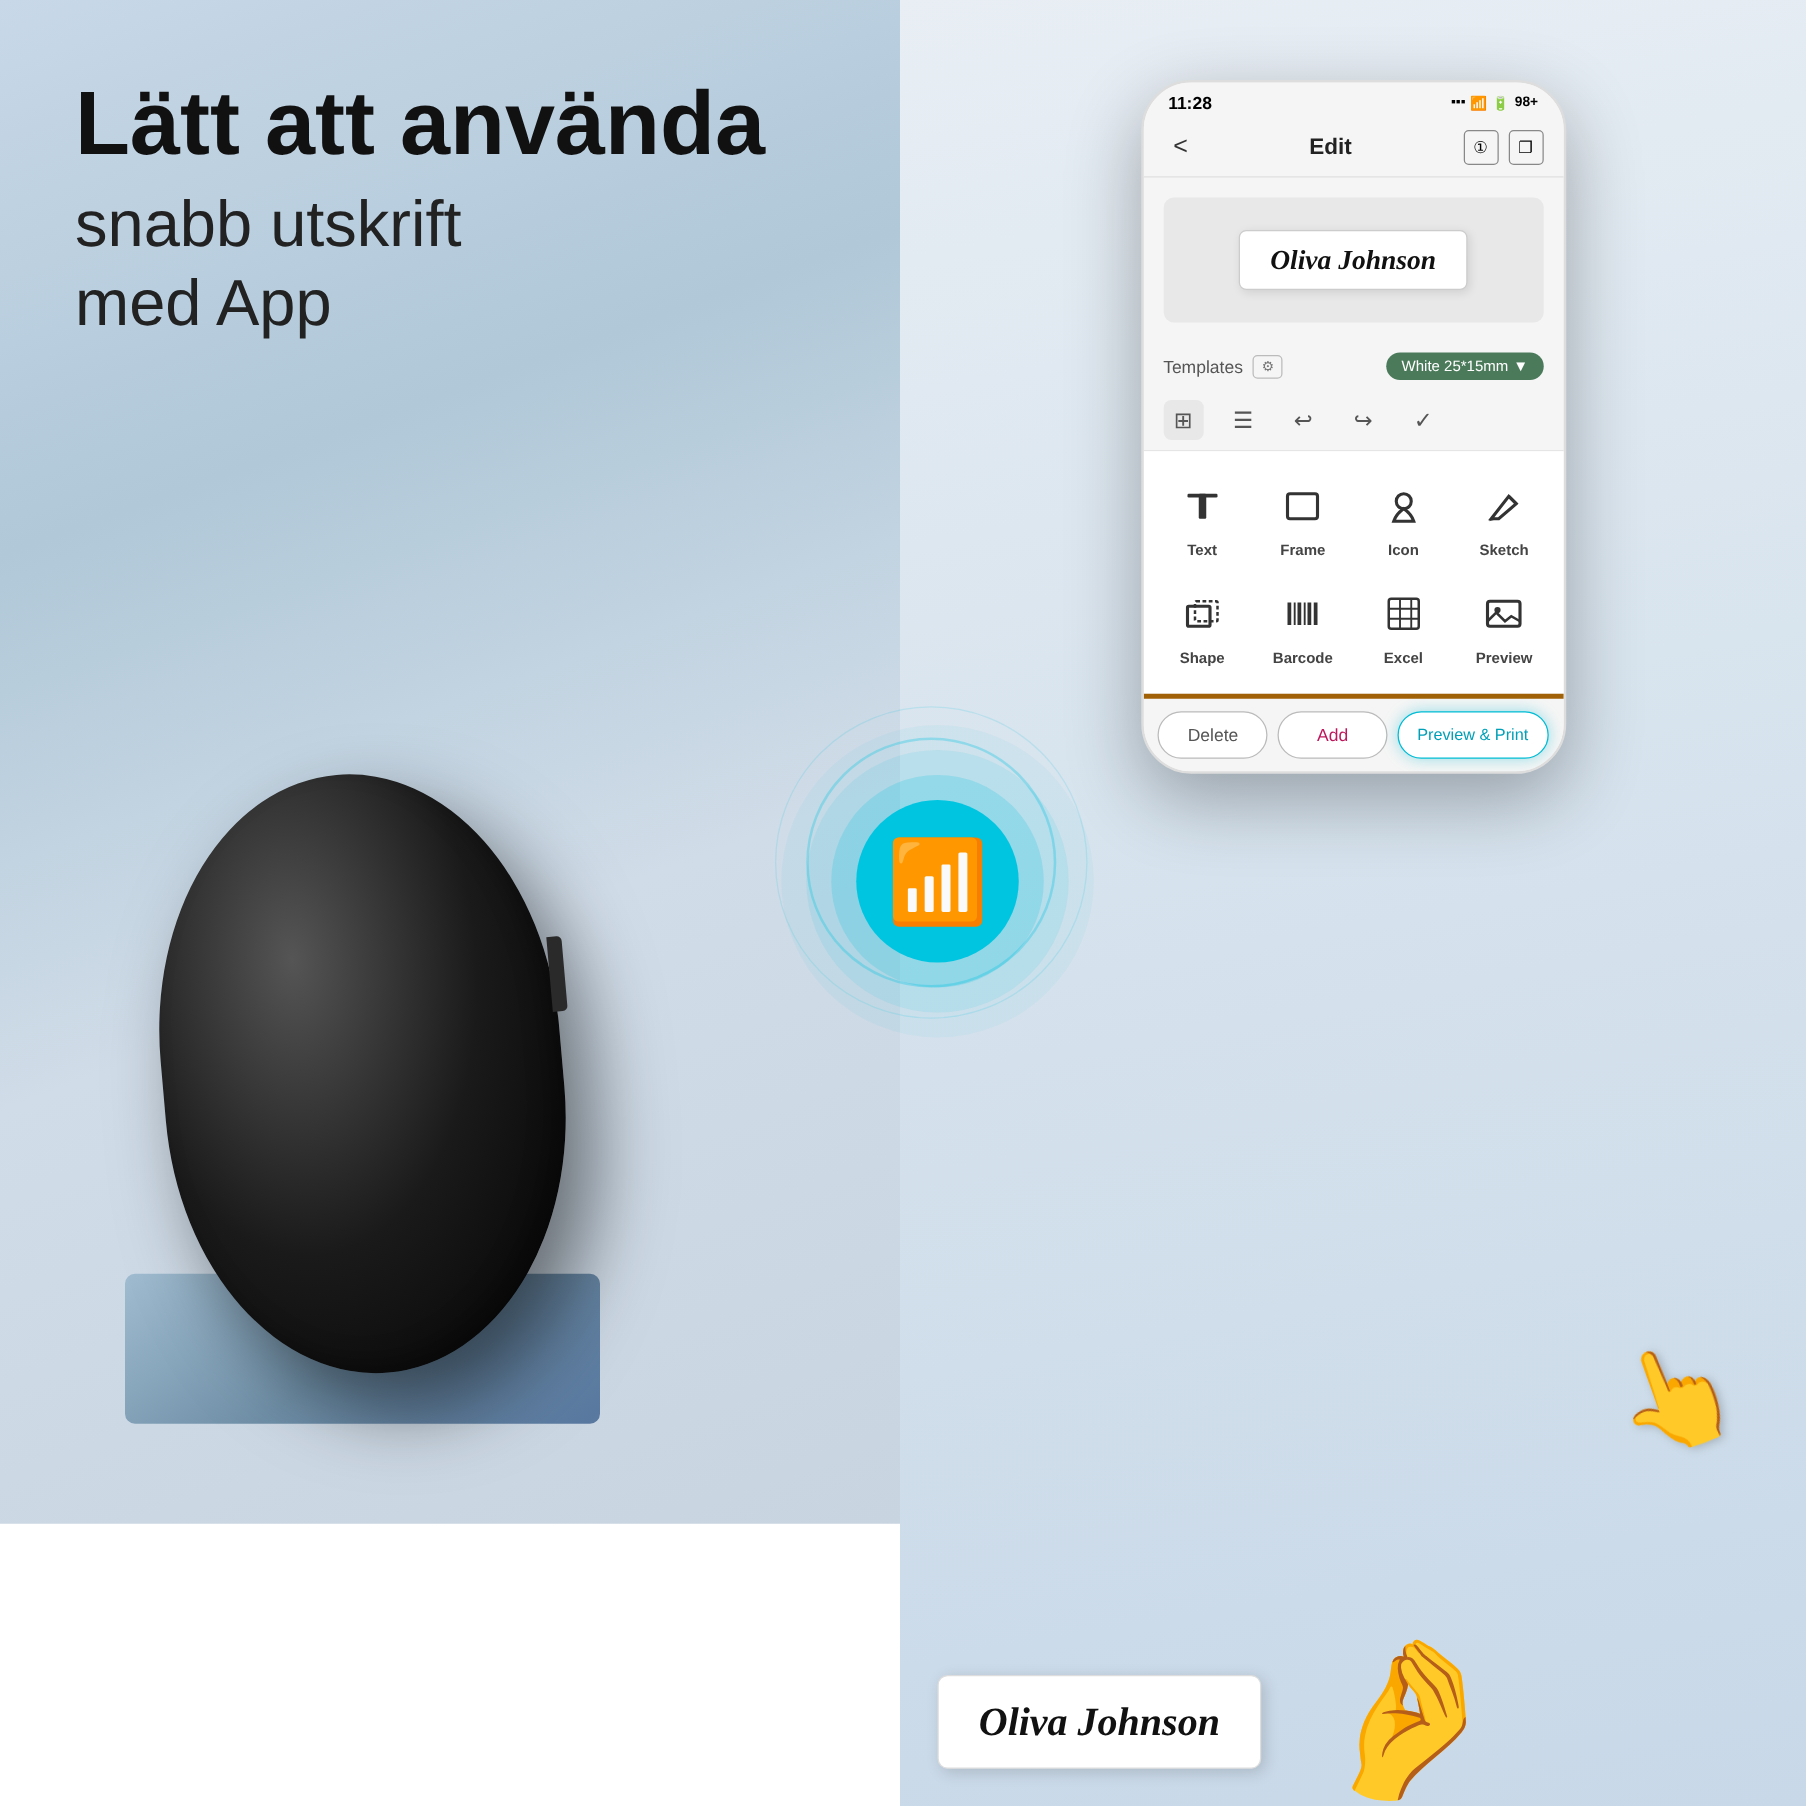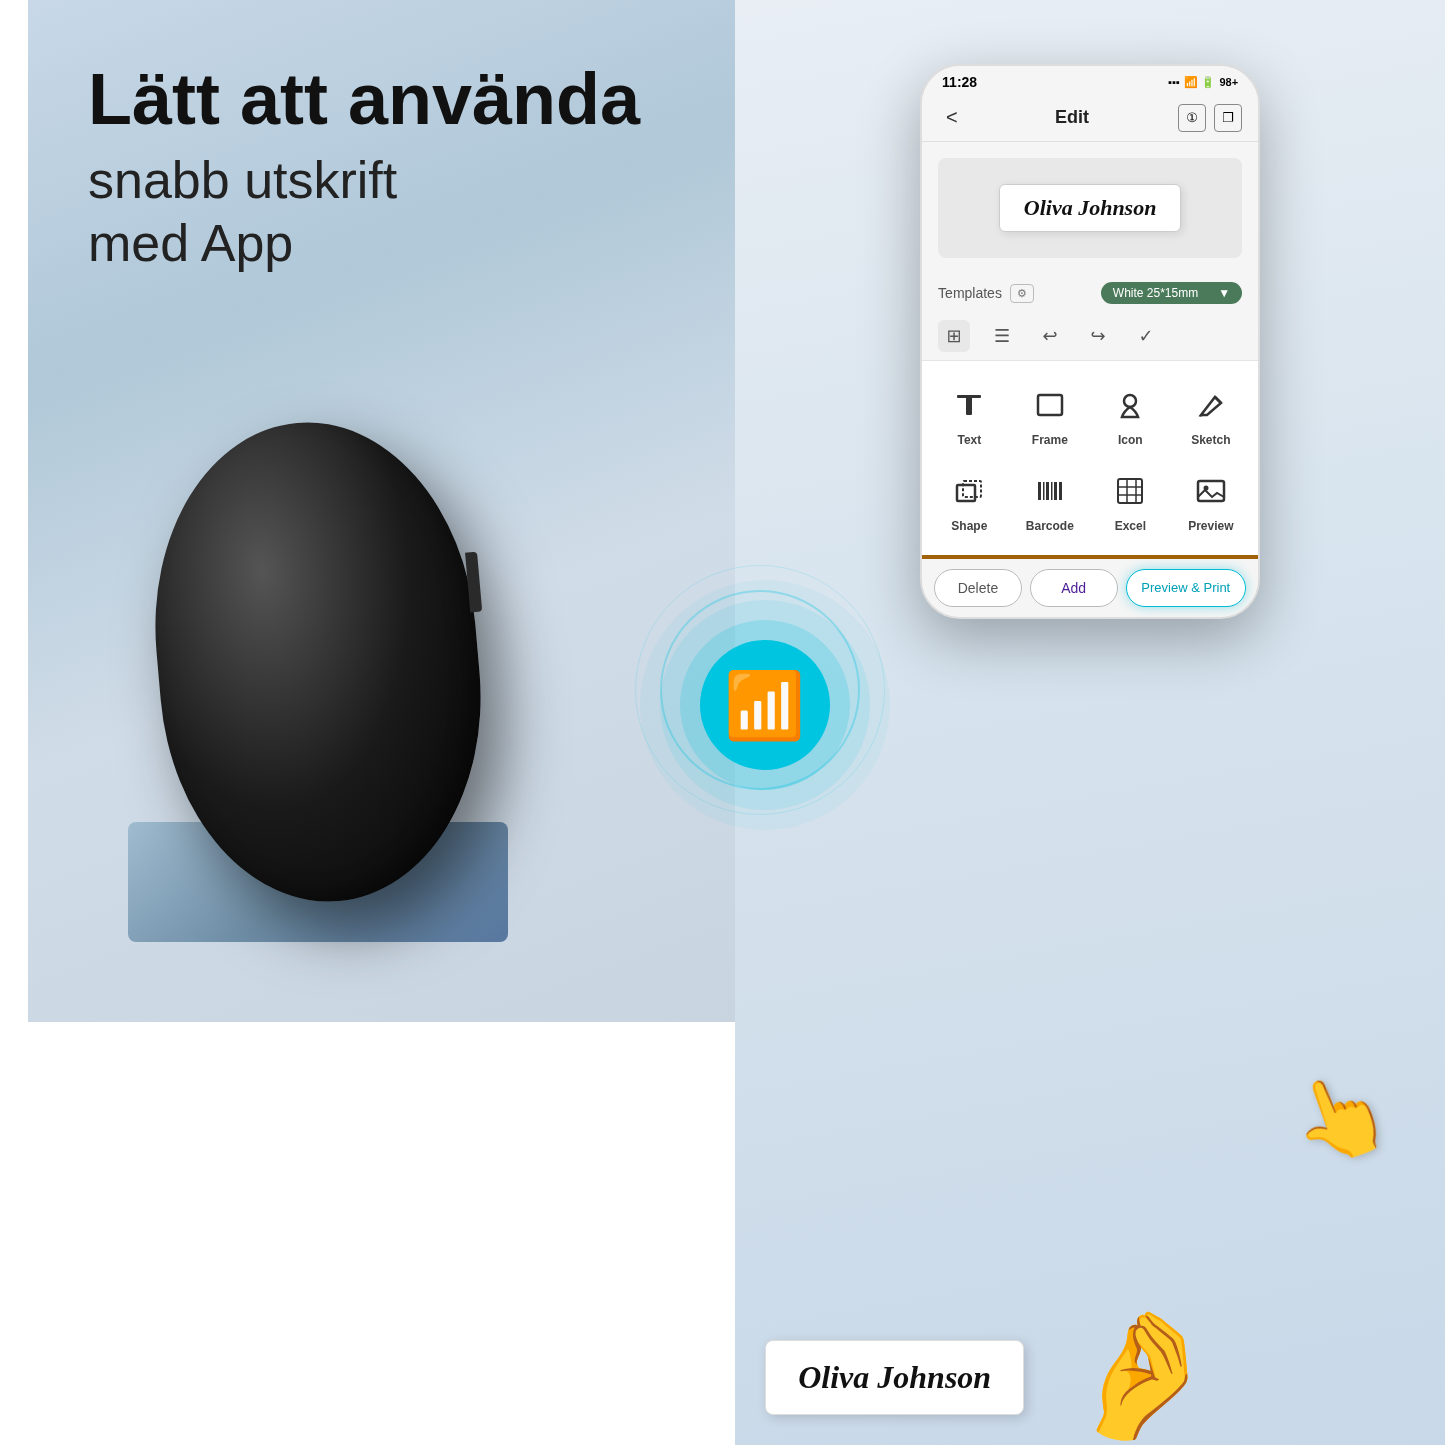--- a/index.html
+++ b/index.html
@@ -7,27 +7,26 @@
       width: 1445px;
       height: 1445px;
       overflow: hidden;
       font-family: Arial, sans-serif;
       display: flex;
     }
 
     
     .left-panel {
       width: 720px;
-      height: 1022px;
+      height: 1219px;
       background: linear-gradient(160deg, #c8d8e8 0%, #b0c8d8 30%, #d0dce8 60%, #c8d4e0 100%);
       position: relative;
       display: flex;
       flex-direction: column;
       padding: 60px 50px 0 60px;
-      margin-left: 28px;
     }
 
     .headline {
       font-size: 72px;
       font-weight: 900;
       color: #111;
       line-height: 1.1;
       margin-bottom: 10px;
     }
 
@@ -207,21 +206,21 @@
     .template-settings { font-size: 11px; color: #777; border: 1px solid #bbb; border-radius: 4px; padding: 2px 6px; }
 
     .size-badge {
       background: #4a7a5a;
       color: white;
       border-radius: 16px;
       padding: 4px 12px;
       font-size: 12px;
       display: flex;
       align-items: flex-start;
-      gap: 20px;
+      gap: 4px;
     }
 
     
     .toolbar {
       padding: 8px 16px;
       display: flex;
       gap: 16px;
       align-items: center;
       border-bottom: 1px solid #e5e5e5;
     }
@@ -297,21 +296,21 @@
       text-align: center;
     }
 
     .btn-add {
       flex: 1;
       padding: 10px;
       border: 1.5px solid #bbb;
       border-radius: 22px;
       background: white;
       font-size: 14px;
-      color: #4c1d95;
+      color: #be185d;
       text-align: center;
     }
 
     .btn-print {
       flex: 1.5;
       padding: 10px;
       border: 1.5px solid #00bcd4;
       border-radius: 22px;
       background: white;
       font-size: 13px;

